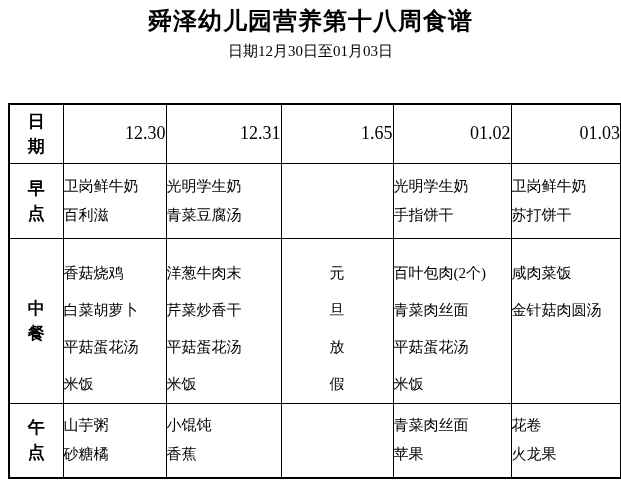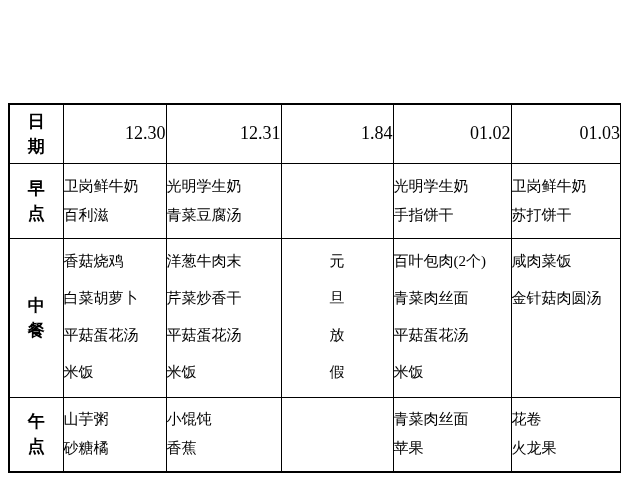--- a/index.html
+++ b/index.html
@@ -58,54 +58,56 @@
     font-family: "Liberation Serif", "DejaVu Serif", serif;
   }
   .menu-cell {
     vertical-align: middle;
     font-size: 15px;
     padding: 4px 4px 4px 13px;
   }
   .menu-line { line-height: 29px; white-space: nowrap; }
   tr.lunch .menu-cell {
     vertical-align: top;
-    padding-top: 4px;
+    padding-top: 16px;
   }
   tr.lunch .menu-line { line-height: 37px; }
   td.holiday {
     text-align: center;
     padding-left: 4px;
     vertical-align: middle;
     padding-top: 0;
   }
   td.holiday .menu-line { line-height: 37px; }
 </style>
 </head>
 <body>
 
 <div class="page">
+  <h1 class="title">舜泽幼儿园营养第十八周食谱</h1>
+  <div class="subtitle">日期12月30日至01月03日</div>
 
   <table class="menu">
     <colgroup>
       <col style="width:54px">
       <col style="width:103px">
       <col style="width:115px">
       <col style="width:112px">
       <col style="width:118px">
       <col style="width:110px">
     </colgroup>
     <thead>
       <tr id="header-row">
           <th class="label-cell">
             <div>日</div>
             <div>期</div>
           </th>
           <th class="date-cell">12.30</th>
           <th class="date-cell">12.31</th>
-          <th class="date-cell">1.84</th>
+          <th class="date-cell">1.65</th>
           <th class="date-cell">01.02</th>
           <th class="date-cell">01.03</th>
         </tr>
     </thead>
     <tbody id="table-body">
         <tr class="breakfast">
           <th class="label-cell">
             <div>早</div>
             <div>点</div>
           </th>

